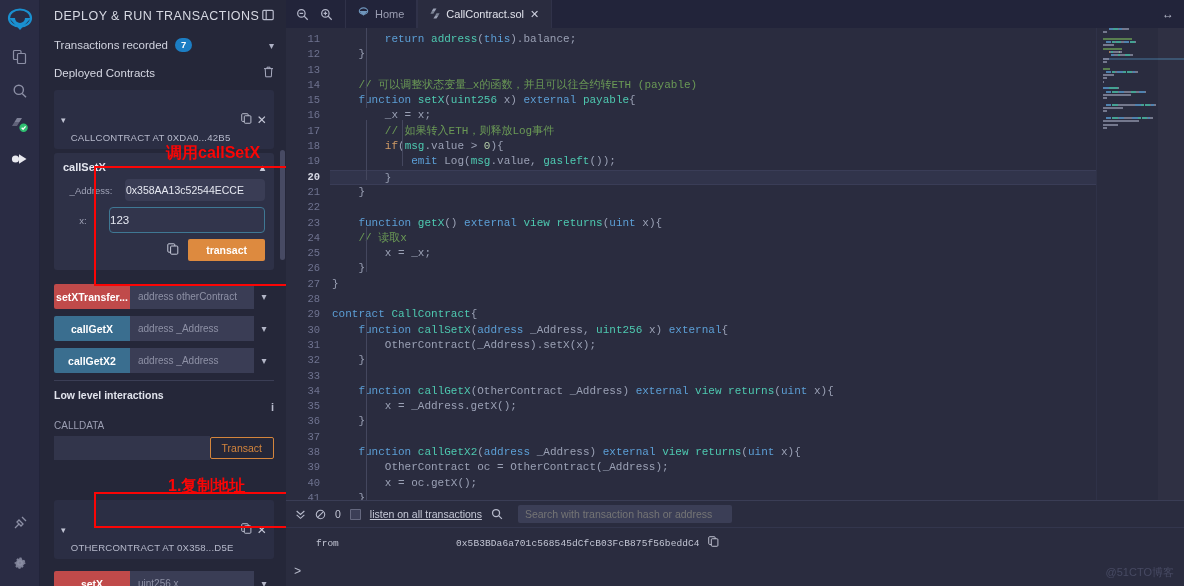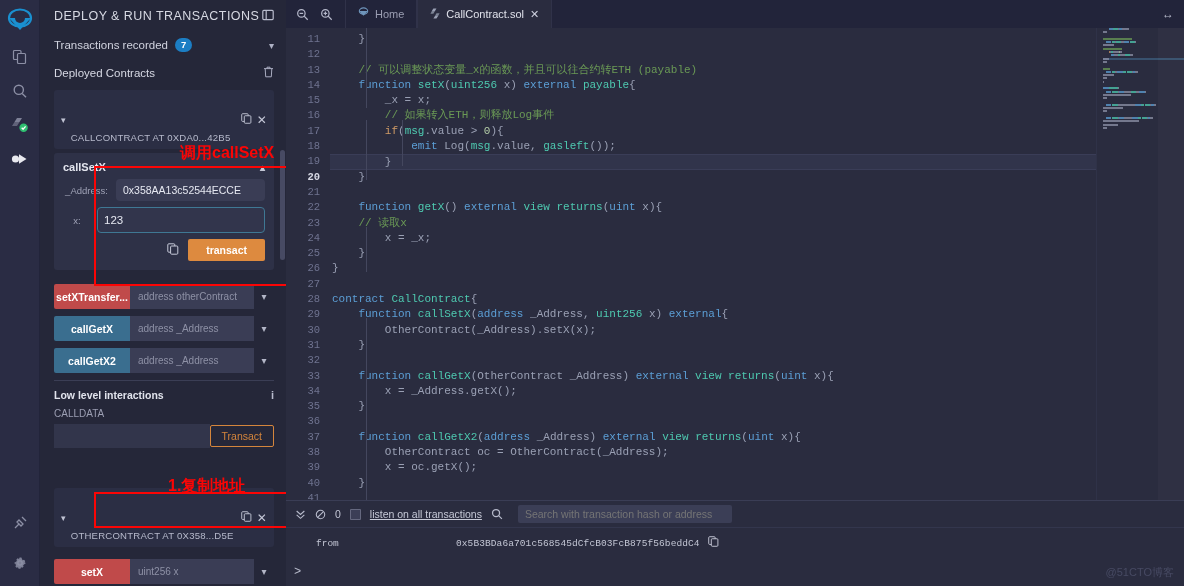--- a/index.html
+++ b/index.html
@@ -128,21 +128,21 @@
     width: 62px; text-align: center; padding-right: 6px;
     white-space: nowrap;
   }
   .param-input {
     flex: 1;
     background: #3a3d55;
     border: 1px solid transparent;
     border-radius: 4px;
     color: #e6e8f1;
     font-size: 10.5px;
-    padding: 4px 6px;
+    padding: 4px 0;
     height: 22px;
     font-family: "Liberation Sans", sans-serif;
     outline: none;
     overflow: hidden; white-space: nowrap;
   }
   .param-input.focused {
     border: 1px solid #3f7894;
     background: #32354c;
     height: 26px;
     font-size: 11.5px;
@@ -208,21 +208,21 @@
   .fn-chev {
     width: 20px;
     display: flex; align-items: center; justify-content: center;
     color: #b3b6c7; font-size: 10px;
     cursor: pointer;
   }
 
   .divider { height: 1px; background: #3b3e55; margin: 4px 0 8px 0; }
   .lli-head {
     display: flex; align-items: flex-start;
-    color: #e1e3ec; font-size: 10.5px; font-weight: bold;
+    color: #e1e3ec; font-size: 10.5px; font-weight: bold; flex-direction: column;
   }
   .lli-head .info { margin-left: auto; color: #b9bccd; font-size: 11px; font-weight: bold; }
   .calldata-label { color: #9c9fb3; font-size: 10px; margin-top: 7px; }
   .calldata-row { display: flex; align-items: center; margin-top: 5px; height: 24px; }
   .calldata-input {
     flex: 1; height: 24px;
     background: #32354b;
     border: none; outline: none;
     color: #e0e2ec; font-size: 10px;
     padding: 0 6px;
@@ -514,21 +514,21 @@
           <span class="ic">
             <svg width="11" height="11" viewBox="0 0 12 12" fill="none" stroke="currentColor" stroke-width="1">
               <rect x="0.8" y="0.8" width="7" height="8.4" rx="1"></rect>
                 <rect x="3.6" y="3" width="7.2" height="8.2" rx="1" fill="#2b2e44"></rect>
             </svg>
           </span>
           <span class="ic">✕</span>
         </div>
       </div>
 
-      <div class="red-label" style="left:140px; top:113px;">调用callSetX</div>
+      <div class="red-label" style="left:126px; top:113px;">调用callSetX</div>
 
       <div class="red-box" style="left:54px; top:136px; width:216px; height:120px;"></div>
 
       <div style="height:4px;"></div>
 
       <div class="fn-card">
         <div class="fn-card-head">
           <span>callSetX</span>
           <span class="up">▴</span>
         </div>
@@ -700,20 +700,21 @@
           <div>39</div>
           <div>40</div>
           <div>41</div>
         </div>
       <div class="code-area" id="code-area">
         <div class="indent-guide" style="left:36px; top:0; height:80px;"></div>
         <div class="indent-guide" style="left:36px; top:92px; height:60px;"></div>
         <div class="indent-guide" style="left:72px; top:92px; height:46px;"></div>
         <div class="indent-guide" style="left:36px; top:199px; height:45px;"></div>
         <div class="indent-guide" style="left:36px; top:290px; height:198px;"></div>
+      <div class="code-line"><span class="p">        </span><span class="k">return</span><span class="p"> </span><span class="f">address</span><span class="p">(</span><span class="k">this</span><span class="p">).balance;</span></div>
           <div class="code-line"><span class="p">    }</span></div>
           <div class="code-line"><span class="p"></span></div>
           <div class="code-line"><span class="c">    // 可以调整状态变量_x的函数，并且可以往合约转ETH (payable)</span></div>
           <div class="code-line"><span class="p">    </span><span class="k">function</span><span class="p"> </span><span class="f">setX</span><span class="p">(</span><span class="f">uint256</span><span class="p"> x) </span><span class="k">external</span><span class="p"> </span><span class="f">payable</span><span class="p">{</span></div>
           <div class="code-line"><span class="p">        _x = x;</span></div>
           <div class="code-line"><span class="c">        // 如果转入ETH，则释放Log事件</span></div>
           <div class="code-line"><span class="p">        </span><span class="v">if</span><span class="p">(</span><span class="f">msg</span><span class="p">.value &gt; </span><span class="n">0</span><span class="p">){</span></div>
           <div class="code-line"><span class="p">            </span><span class="k">emit</span><span class="p"> Log(</span><span class="f">msg</span><span class="p">.value, </span><span class="f">gasleft</span><span class="p">());</span></div>
           <div class="code-line hl"><span class="p">        }</span></div>
           <div class="code-line"><span class="p">    }</span></div>

